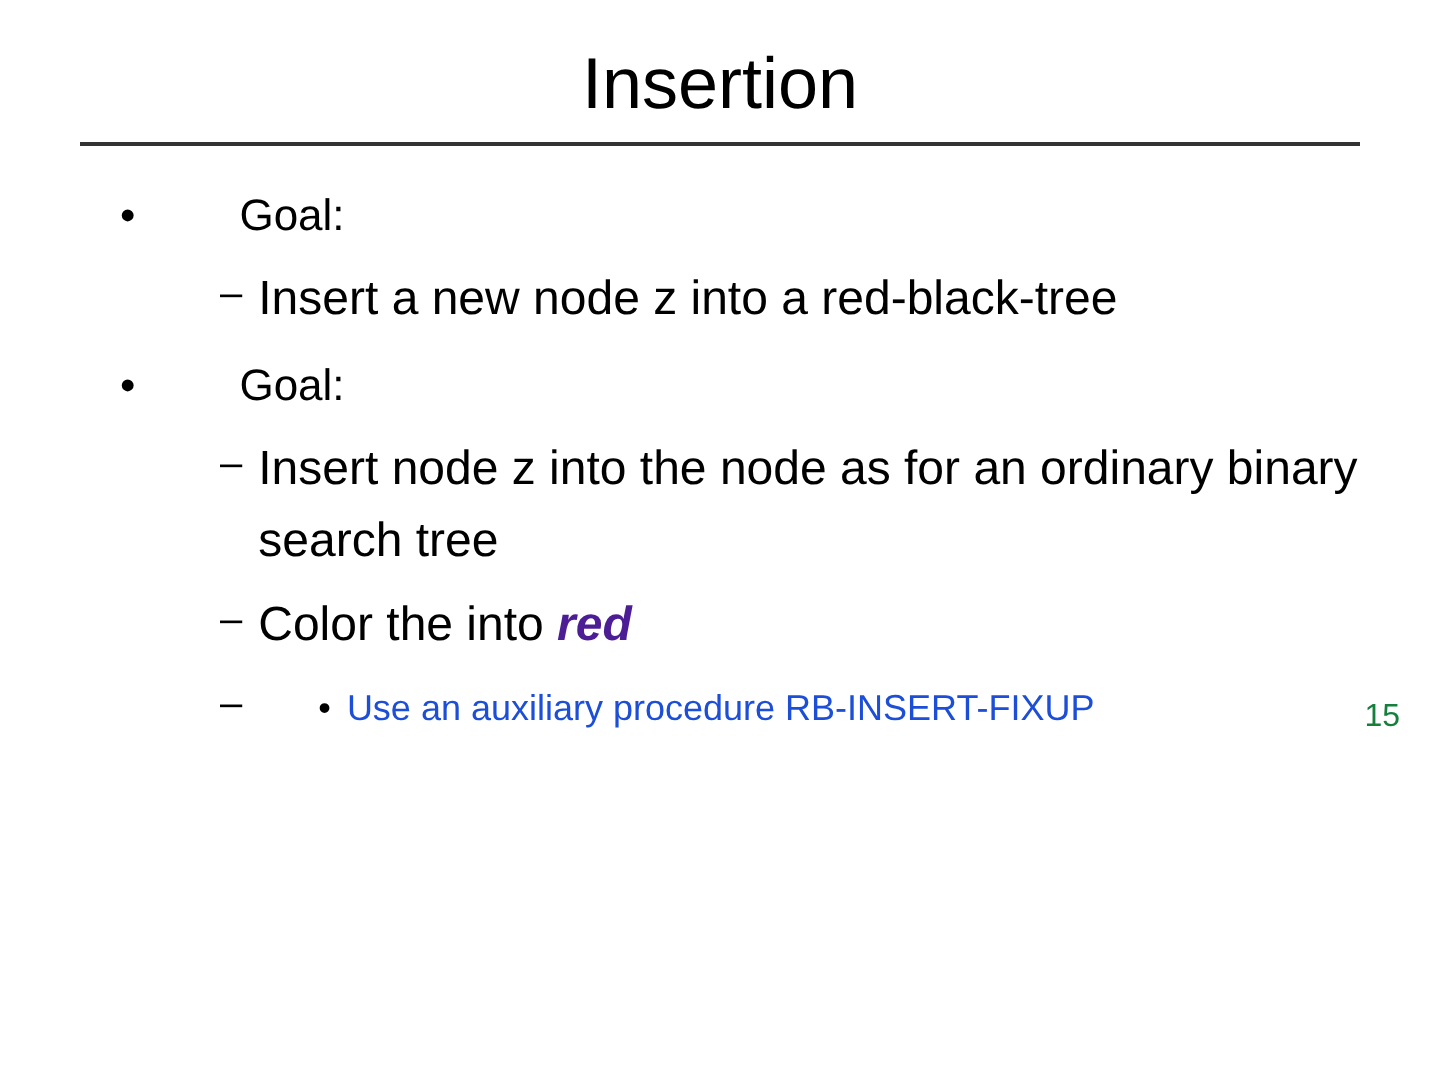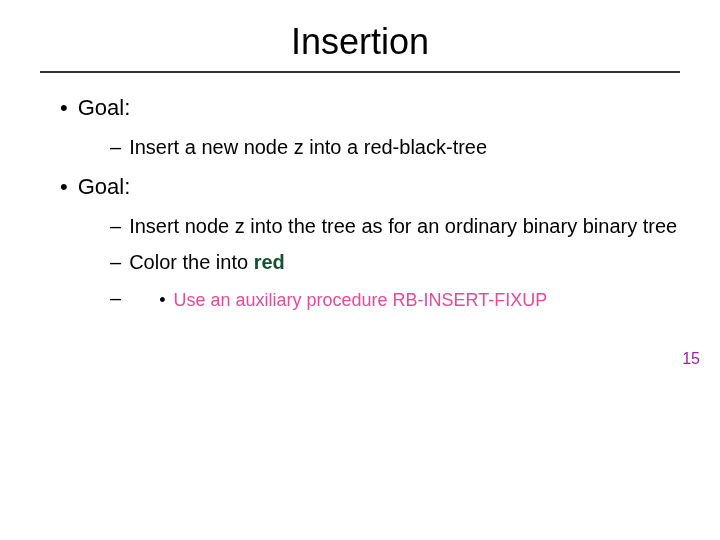--- a/index.html
+++ b/index.html
@@ -56,20 +56,21 @@
       font-size: 22px;
       margin-right: 10px;
       line-height: 1.4;
       color: #000000;
     }
 
     .bullet-text {
       font-size: 22px;
       color: #000000;
       line-height: 1.4;
+      margin-left: 42px;
     }
 
     .sub-bullets {
       padding-left: 50px;
       margin-bottom: 10px;
     }
 
     .sub-bullet {
       display: flex;
       align-items: flex-start;
@@ -78,21 +79,21 @@
 
     .sub-bullet-dash {
       font-size: 20px;
       margin-right: 8px;
       color: #000000;
       line-height: 1.5;
       white-space: nowrap;
     }
 
     .sub-bullet-text {
-      font-size: 20px;
+      font-size: 24px;
       color: #000000;
       line-height: 1.5;
     }
 
     .sub-sub-bullets {
       padding-left: 30px;
       margin-top: 4px;
     }
 
     .sub-sub-bullet {
@@ -102,35 +103,36 @@
 
     .sub-sub-dot {
       font-size: 18px;
       margin-right: 8px;
       color: #000000;
       line-height: 1.5;
     }
 
     .sub-sub-text {
       font-size: 18px;
-      color: #ec4899;
+      color: #1d4ed8;
       line-height: 1.5;
     }
 
     .red-text {
-      color: #14532d;
+      color: #4c1d95;
       font-weight: bold;
+      font-style: italic;
     }
 
     .page-number {
       position: absolute;
       bottom: 12px;
       right: 20px;
       font-size: 16px;
-      color: #a21caf;
+      color: #15803d;
     }
   </style>
 </head>
 <body>
 
 <div class="slide-container">
 
   <div class="title-section">
     <h1 class="title">Insertion</h1>
   </div>
@@ -153,21 +155,21 @@
 
     <div class="bullet-main">
       <span class="bullet-dot">•</span>
       <span class="bullet-text">Goal:</span>
     </div>
 
     <div class="sub-bullets">
 
       <div class="sub-bullet">
         <span class="sub-bullet-dash">–</span>
-        <span class="sub-bullet-text">Insert node z into the tree as for an ordinary binary binary tree</span>
+        <span class="sub-bullet-text">Insert node z into the node as for an ordinary binary search tree</span>
       </div>
 
       <div class="sub-bullet">
         <span class="sub-bullet-dash">–</span>
         <span class="sub-bullet-text">
           <span>Color the into </span><span class="red-text">red</span>
         </span>
       </div>
 
       <div class="sub-bullet">

